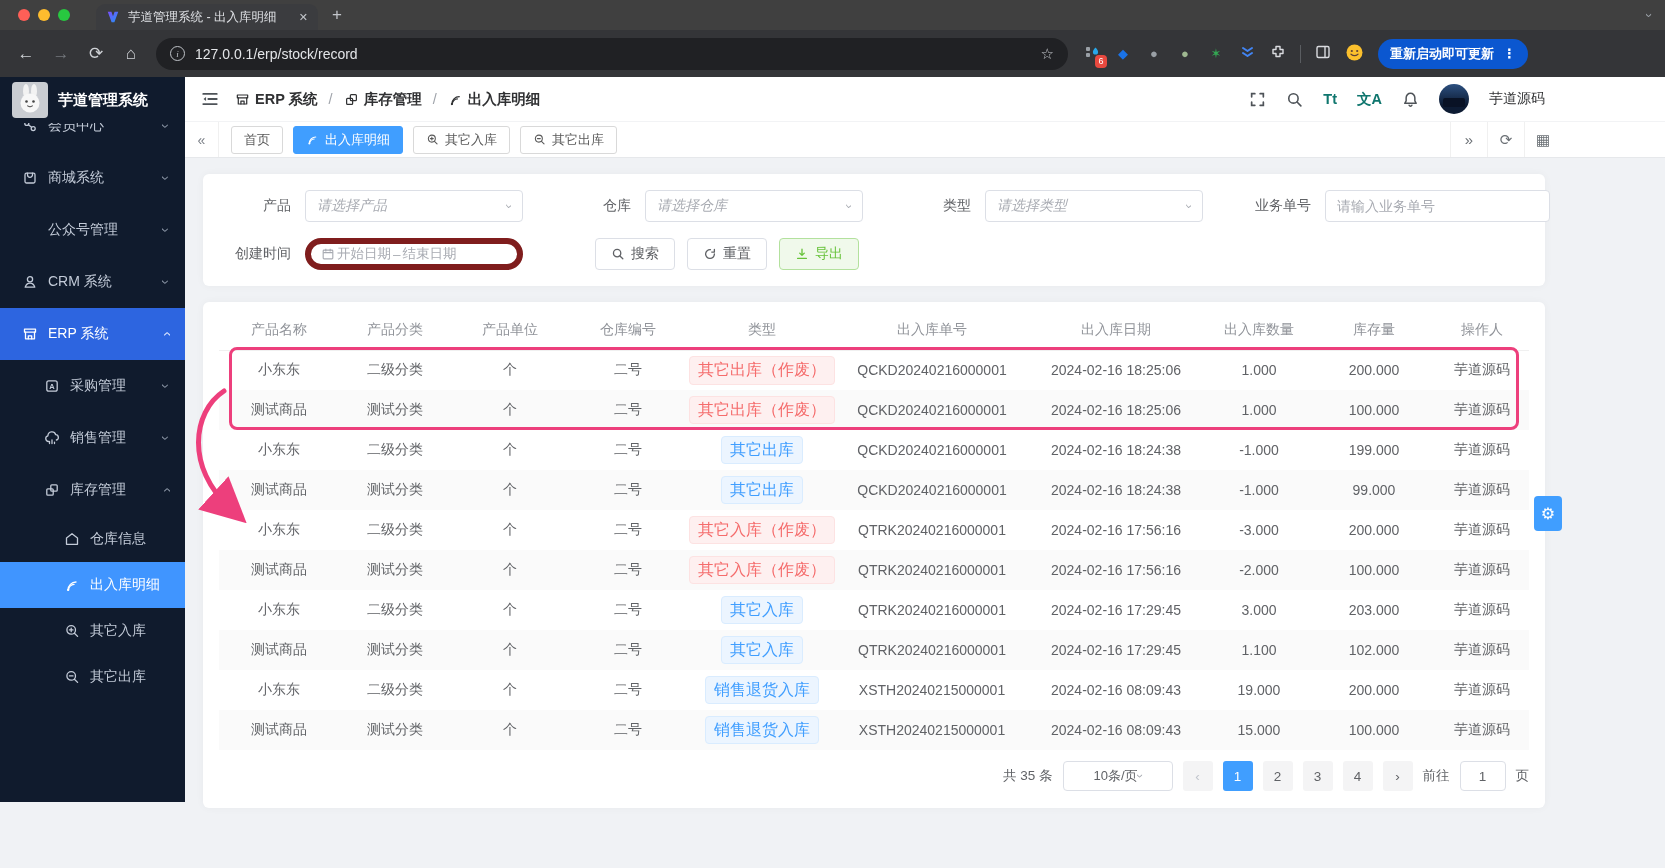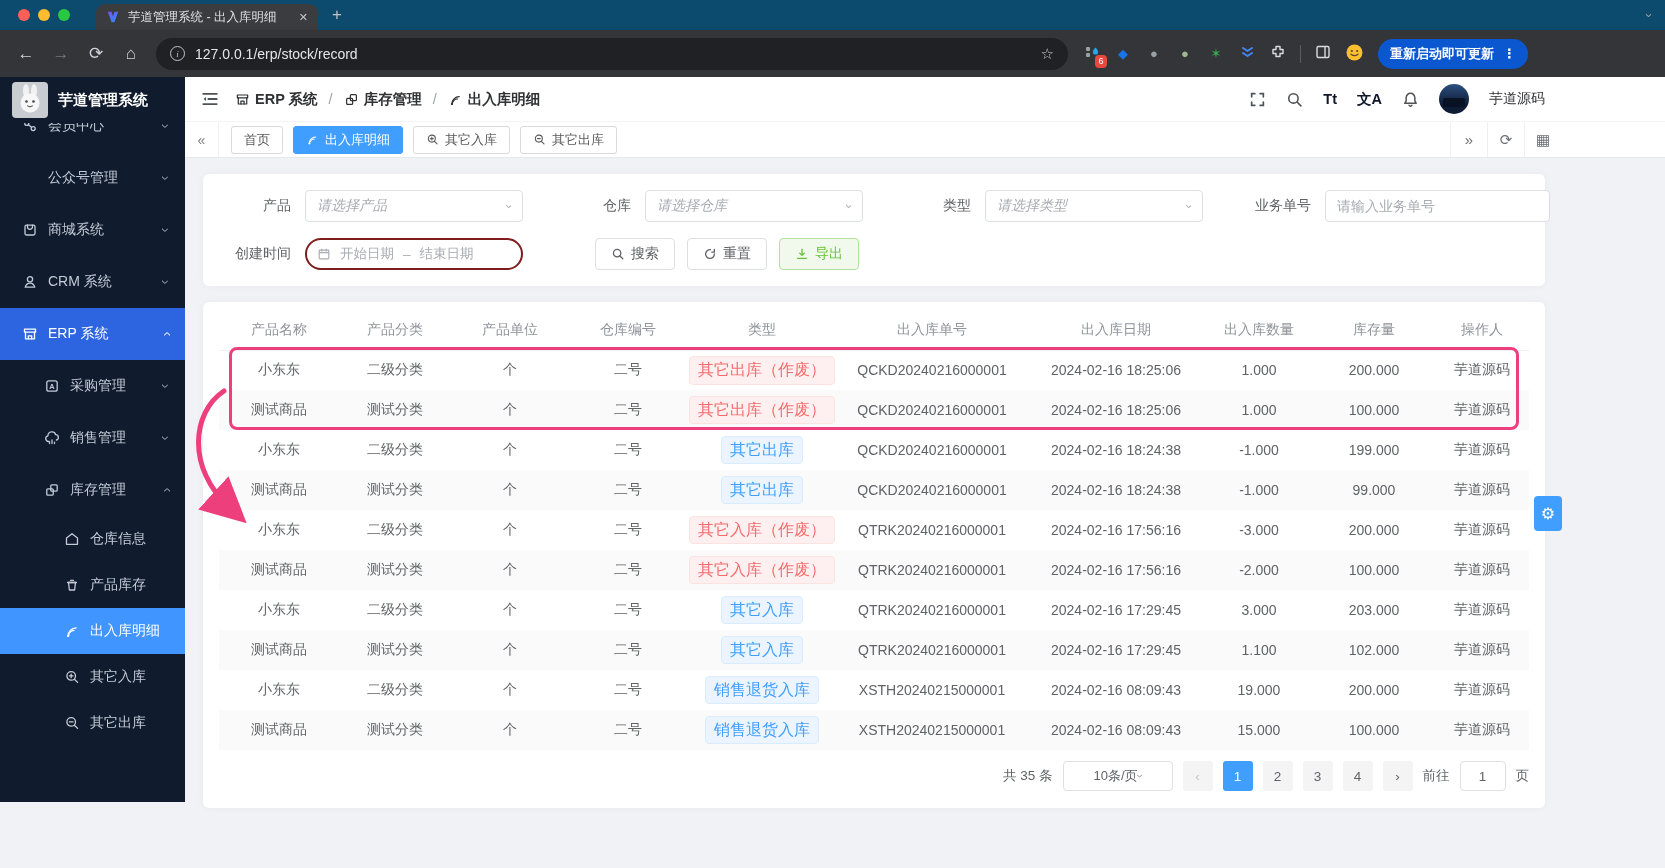--- a/index.html
+++ b/index.html
@@ -1,21 +1,21 @@
 <!DOCTYPE html>
 <html><head>
 <meta charset="utf-8">
 <style>
   * { box-sizing: border-box; margin: 0; padding: 0; }
   html,body { background:#000; }
   .screen{ width:1665px; height:868px; position:relative; overflow:hidden;
     font-family:"Liberation Sans","DejaVu Sans",sans-serif; background:#f0f2f5; }
 
   
-  .chrome-tabs{ height:30px; background:#0c4a6e; display:flex; align-items:flex-end; padding-left:18px; }
+  .chrome-tabs{ height:30px; background:#404040; display:flex; align-items:flex-end; padding-left:18px; }
   .traffic{ display:flex; gap:8px; align-self:center; }
   .dot{ width:12px; height:12px; border-radius:50%; }
   .dot.r{ background:#ff5f57; } .dot.y{ background:#febc2e; } .dot.g{ background:#28c840; }
   .br-tab{ margin-left:26px; height:26px; width:222px; background:#3b3c3f; border-radius:9px 9px 0 0;
     display:flex; align-items:center; gap:8px; padding:0 10px; color:#dfe1e5; font-size:12.5px; }
   .br-tab .title{ flex:1; white-space:nowrap; overflow:hidden; }
   .br-tab .close{ color:#c3c6cb; font-size:11px; cursor:pointer; }
   .newtab{ color:#c3c6cb; font-size:17px; margin-left:14px; align-self:center; cursor:pointer; }
   .tabsearch{ margin-left:auto; margin-right:14px; align-self:center; color:#9aa0a6; font-size:13px;
     transform:rotate(90deg); cursor:pointer; }
@@ -59,21 +59,21 @@
   .main{ flex:1; display:flex; flex-direction:column; background:#f0f2f5; min-width:0; }
   .main-header{ height:44px; background:#fff; display:flex; align-items:center; padding:0 16px; gap:16px; flex:none; }
   .hamburger{ color:#4e5358; cursor:pointer; display:flex; }
   .breadcrumb{ display:flex; align-items:center; gap:8px; font-size:14.5px; font-weight:bold; color:#303133; }
   .crumb{ display:flex; align-items:center; gap:5px; cursor:pointer; }
   .crumb .icon svg{ width:15px; height:15px; }
   .crumb-sep{ color:#a0a4ab; font-weight:normal; margin:0 3px; }
   .header-right{ margin-left:auto; display:flex; align-items:center; gap:20px; margin-right:104px; color:#4e5358; }
   .h-ic{ cursor:pointer; display:flex; align-items:center; font-size:14px; }
   .h-ic svg{ width:17px; height:17px; }
-  .h-text-ic{ font-weight:bold; font-size:14.5px; color:#0f172a; }
+  .h-text-ic{ font-weight:bold; font-size:14.5px; color:#0f766e; }
   .avatar{ width:30px; height:30px; border-radius:50%; background:linear-gradient(180deg,#2c5080 0%,#0d1b33 70%);
     position:relative; overflow:hidden; cursor:pointer; flex:none; }
   .avatar:after{ content:""; position:absolute; left:4px; top:14px; right:4px; height:9px;
     background:#091225; border-radius:2px; }
   .username{ font-size:14px; color:#303133; cursor:pointer; }
 
   .tabbar{ height:37px; background:#fff; border-top:1px solid #f2f3f5; border-bottom:1px solid #e6e8eb;
     display:flex; align-items:stretch; flex:none; }
   .tb-nav{ width:34px; display:flex; align-items:center; justify-content:center; color:#7a7f86;
     border-right:1px solid #f0f0f0; font-size:14px; cursor:pointer; }
@@ -94,22 +94,22 @@
   .filter-row{ display:flex; align-items:center; }
   .filter-row + .filter-row{ margin-top:16px; }
   .f-group{ display:flex; align-items:center; margin-right:40px;justify-content:flex-end; }
   .f-label{ width:68px; text-align:right; margin-right:14px; font-size:14px; color:#606266; white-space:nowrap; }
   .sel{ width:218px; height:32px; border:1px solid #dcdfe6; border-radius:4px; background:#fff;
     display:flex; align-items:center; padding:0 11px; font-size:14px; color:#a8abb2; cursor:pointer;font-style:italic; }
   .sel .chev{ margin-left:auto; color:#a8abb2; font-size:13px; transform:rotate(90deg); }
   input.txt{ width:225px; height:32px; border:1px solid #dcdfe6; border-radius:4px; padding:0 11px;
     font-size:14px; color:#606266; outline:none; font-family:inherit; }
   input.txt::placeholder{ color:#a8abb2; }
-  .daterange{ width:218px; height:32px; border:2px solid #7f1d1d; border-radius:16px; display:flex;
-    align-items:center; gap:9px; padding:0 10px; font-size:13.5px; color:#a8abb2; cursor:pointer; }
+  .daterange{ width:218px; height:32px; border:6px solid #7f1d1d; border-radius:16px; display:flex;
+    align-items:center; gap:2px; padding:0 10px; font-size:13.5px; color:#a8abb2; cursor:pointer; }
   .daterange .icon{ display:flex; } .daterange .icon svg{ width:14px; height:14px; }
   .btn{ height:32px; border:1px solid #dcdfe6; border-radius:4px; background:#fff; color:#606266;
     display:inline-flex; align-items:center; gap:6px; padding:0 15px; font-size:14px; cursor:pointer; margin-right:12px; }
   .btn .icon{ display:flex; } .btn .icon svg{ width:14px; height:14px; }
   .btn.export{ background:#f0f9eb; border-color:#b3e19d; color:#67c23a; }
   .btn-zone{ margin-left:30px; display:flex;padding-left:42px; }
 
   
   .table-card{ padding:8px 16px 6px; position:relative; }
   .table-wrap{ position:relative; }
@@ -251,37 +251,37 @@
               <svg viewBox="0 0 16 16" fill="none" stroke="currentColor" stroke-width="1.3" stroke-linecap="round" stroke-linejoin="round">
                 <circle cx="4.8" cy="5.4" r="2"></circle>
                 <circle cx="11.2" cy="10.6" r="2"></circle>
                 <path d="M6.4 6.7l3.2 2.6"></path>
               </svg>
             </span>
             <span class="mi-label">会员中心</span>
             <span class="mi-chevron">›</span>
           </div>
           <div class="menu-item indent-0">
+            <span class="icon mi-icon">
+              <svg viewBox="0 0 16 16" fill="none" stroke="currentColor" stroke-width="1.3" stroke-linecap="round" stroke-linejoin="round">
+                <rect x="3" y="3.2" width="10" height="9.8" rx="1.5"></rect>
+                <path d="M5.5 3.2v1.6a2.5 2.5 0 005 0V3.2"></path>
+              </svg>
+            </span>
+            <span class="mi-label">商城系统</span>
+            <span class="mi-chevron">›</span>
+          </div>
+          <div class="menu-item indent-0">
             <span class="icon mi-icon" style="visibility: hidden;"></span>
             <span class="mi-label">公众号管理</span>
             <span class="mi-chevron">›</span>
           </div>
           <div class="menu-item indent-0">
             <span class="icon mi-icon">
               <svg viewBox="0 0 16 16" fill="none" stroke="currentColor" stroke-width="1.3" stroke-linecap="round" stroke-linejoin="round">
-                <rect x="3" y="3.2" width="10" height="9.8" rx="1.5"></rect>
-                <path d="M5.5 3.2v1.6a2.5 2.5 0 005 0V3.2"></path>
-              </svg>
-            </span>
-            <span class="mi-label">商城系统</span>
-            <span class="mi-chevron">›</span>
-          </div>
-          <div class="menu-item indent-0">
-            <span class="icon mi-icon">
-              <svg viewBox="0 0 16 16" fill="none" stroke="currentColor" stroke-width="1.3" stroke-linecap="round" stroke-linejoin="round">
                 <circle cx="8" cy="5.3" r="2.6"></circle>
                 <path d="M3.2 13.2c.9-2.8 2.7-4 4.8-4s3.9 1.2 4.8 4z"></path>
               </svg>
             </span>
             <span class="mi-label">CRM 系统</span>
             <span class="mi-chevron">›</span>
           </div>
           <div class="menu-item indent-0 active-parent">
             <span class="icon mi-icon">
               <svg viewBox="0 0 16 16" fill="none" stroke="currentColor" stroke-width="1.3" stroke-linecap="round" stroke-linejoin="round">
@@ -323,29 +323,20 @@
             <span class="mi-label">库存管理</span>
             <span class="mi-chevron up">›</span>
           </div>
           <div class="menu-item indent-2">
             <span class="icon mi-icon">
               <svg viewBox="0 0 16 16" fill="none" stroke="currentColor" stroke-width="1.3" stroke-linecap="round" stroke-linejoin="round">
                 <path d="M2.5 6.9L8 2.7l5.5 4.2v6.4h-11z"></path>
               </svg>
             </span>
             <span class="mi-label">仓库信息</span>
-          </div>
-          <div class="menu-item indent-2">
-            <span class="icon mi-icon">
-              <svg viewBox="0 0 16 16" fill="none" stroke="currentColor" stroke-width="1.3" stroke-linecap="round" stroke-linejoin="round">
-                <path d="M4.5 5.5h7L10.6 13H5.4z"></path>
-                <path d="M3.5 5.5h9M6.5 3.3h3"></path>
-              </svg>
-            </span>
-            <span class="mi-label">产品库存</span>
           </div>
           <div class="menu-item indent-2 active-current">
             <span class="icon mi-icon">
               <svg viewBox="0 0 16 16" fill="none" stroke="currentColor" stroke-width="1.3" stroke-linecap="round" stroke-linejoin="round">
                 <path d="M4 13a8 8 0 018-8"></path>
                 <path d="M4.6 13A5.5 5.5 0 0110 7.4"></path>
                 <circle cx="4.1" cy="12.9" r="1.1" fill="currentColor" stroke="none"></circle>
               </svg>
             </span>
             <span class="mi-label">出入库明细</span>

